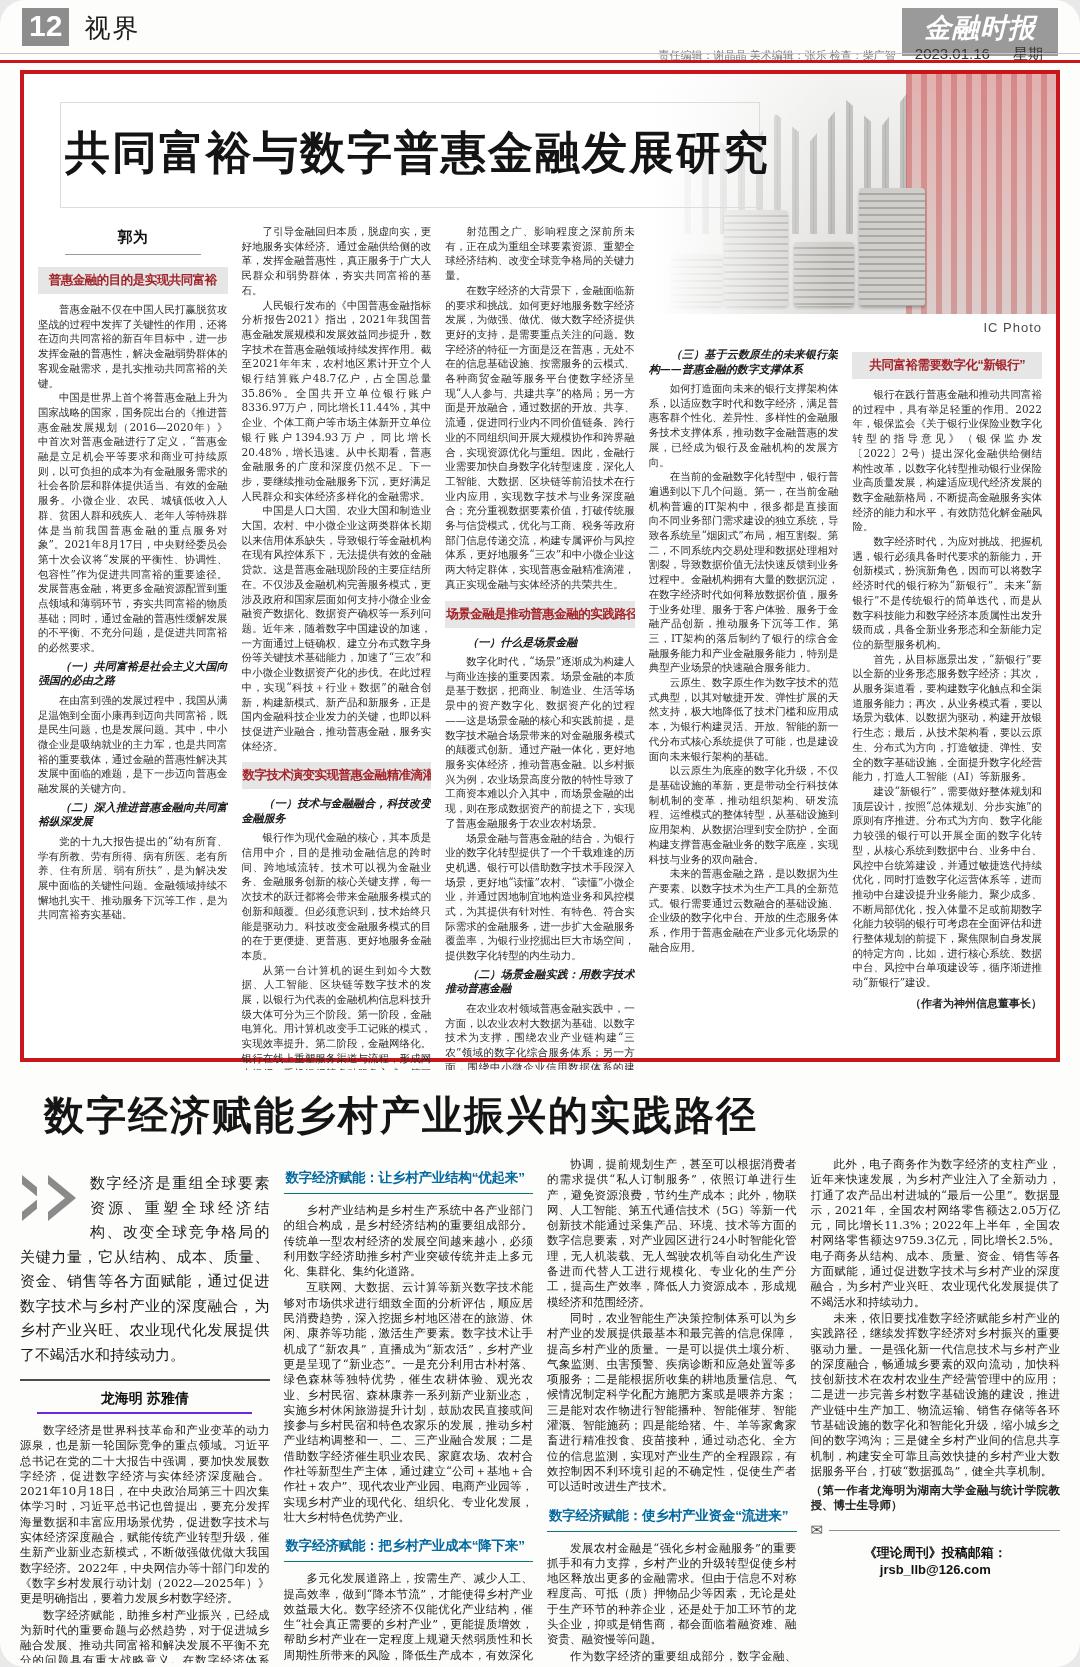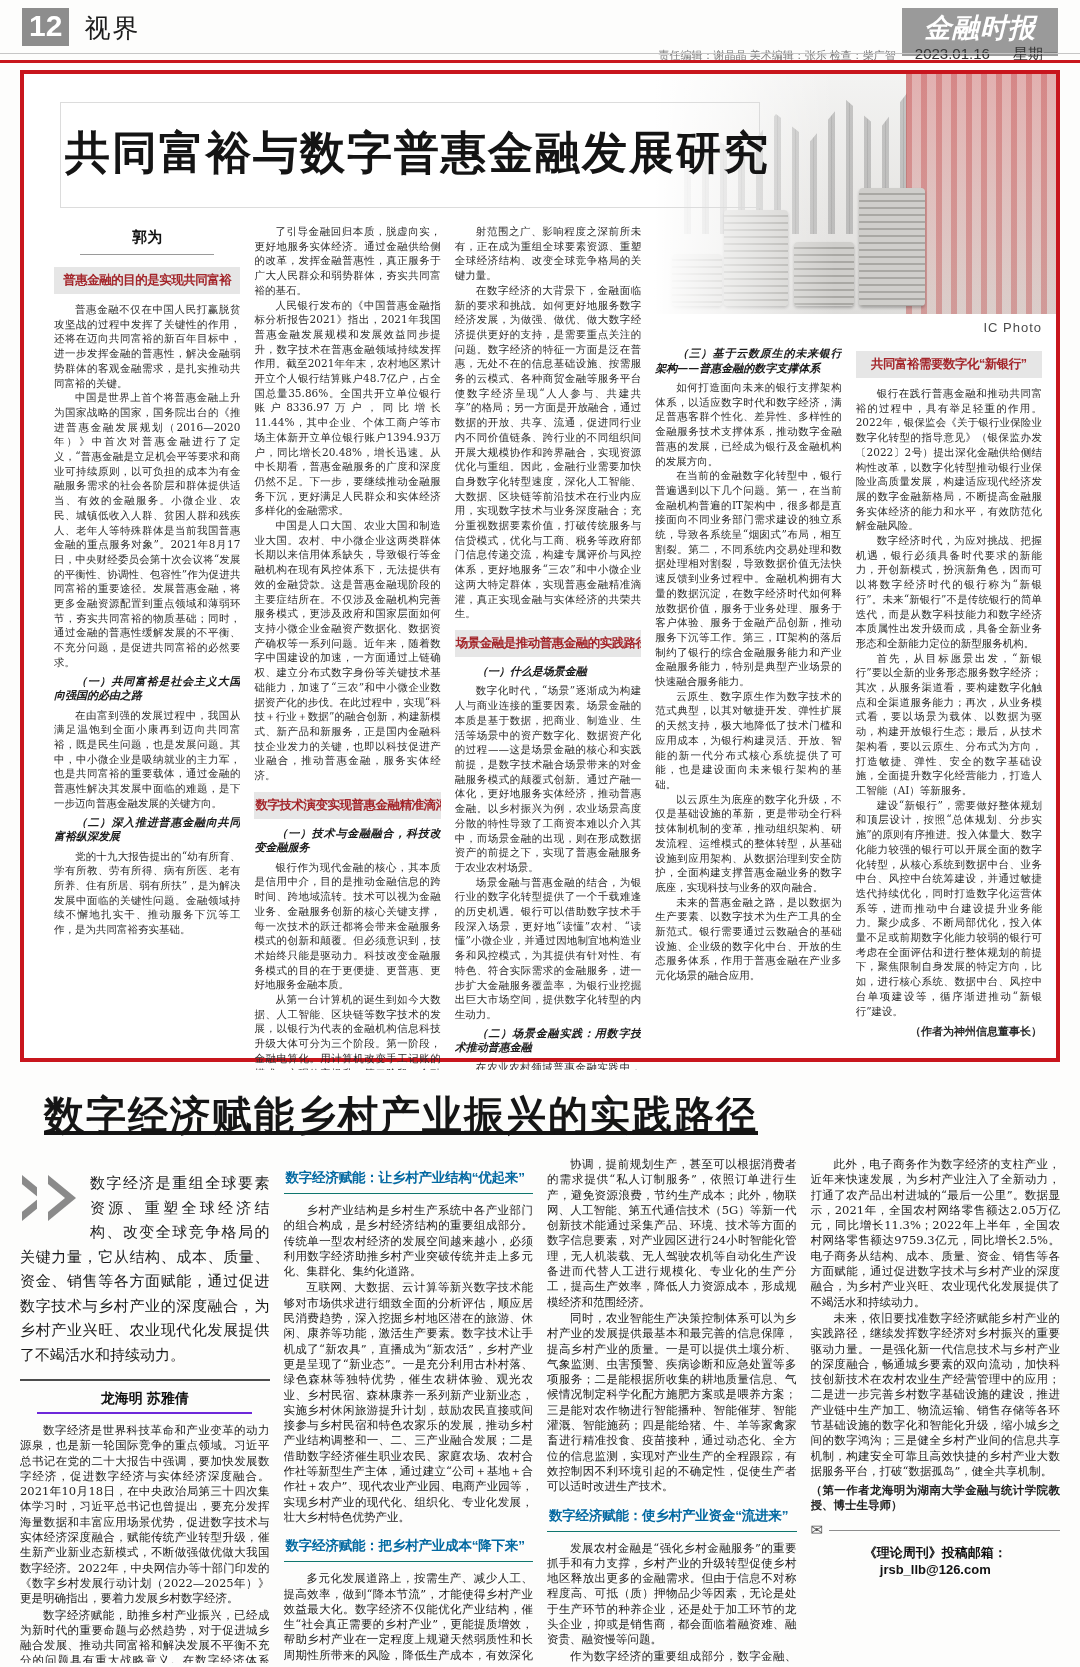--- a/index.html
+++ b/index.html
@@ -2,20 +2,21 @@
 <html style="--accent_red: #c8161d; --heading_red: #a4262b; --heading_bg: #e6e6e6; --page_number_bg: #8d8d8d; --masthead_bg: #9a9a9a;"><head>
 <meta charset="utf-8">
 <style>
   * { box-sizing: border-box; margin: 0; padding: 0; }
   html,body { background:#e9e9e9; }
   #page {
     position: relative; width: 1080px; height: 1667px;
     background: #fdfdfc; overflow: hidden;
     font-family: "DejaVu Serif", "Liberation Serif", serif;
     color: #222;
+    border-radius: 25px;
   }
   
   .hdr { position:absolute; top:8px; left:22px; right:22px; height:50px; }
   .pagenum {
     display:inline-block; background: var(--page_number_bg,#8d8d8d); color:#fff;
     font: 700 30px "Liberation Sans", sans-serif; padding: 1px 7px 3px;
     vertical-align: bottom;
   }
   .section-name {
     font: 400 26px "Liberation Sans", sans-serif; color:#1c1c1c;
@@ -71,21 +72,21 @@
     font: 13px "Liberation Sans", sans-serif; color:#4a4a4a; letter-spacing:1px;
   }
   .headline-wrap {
     position:relative; z-index:1; margin:28px 0 0 36px; width:700px;
     border:1px solid #dcdcdc; padding:20px 4px 24px; text-align:center;
   }
   .headline-wrap h1 {
     font: 700 45px "DejaVu Serif", "Liberation Serif", serif;
     letter-spacing:2px; color:#141414; white-space:nowrap;
   }
-  .cols { position:relative; z-index:1; display:flex; gap:14px; padding:0 14px; margin-top:16px; align-items:flex-start;margin-left:16px; }
+  .cols { position:relative; z-index:1; display:flex; gap:14px; padding:0 14px; margin-top:16px; align-items:center; }
   .a1-col {
     flex:1 1 0; height:846px; overflow:hidden;
     font-size:10.5px; line-height:14.7px; text-align:justify; color:#2d2d2d;
   }
   .a1-col.short { height:726px; margin-top:118px; }
   .para { text-indent:2em; margin:0; }
   .author-box {
     width:72%; margin:4px auto 12px; padding-bottom:7px; text-align:center;
     border-bottom:1px solid #9a9a9a; font:700 15px "DejaVu Serif", serif; color:#111;
   }
@@ -97,21 +98,21 @@
   .sub-head {
     font:700 italic 11px "DejaVu Serif", serif; color:#1d1d1d;
     margin:5px 0 4px; text-indent:2em; line-height:14.5px;
   }
   .byline-end { text-align:right; font:700 11px "DejaVu Serif", serif; margin-top:6px; }
 
   
   .art2 { position:absolute; top:1072px; left:20px; width:1040px; height:592px; }
   .art2 h2 {
     font:700 40px "DejaVu Serif", "Liberation Serif", serif; color:#151515;
-    margin:16px 0 4px 24px; letter-spacing:2px; white-space:nowrap;text-decoration:underline;
+    margin:16px 0 4px 24px; letter-spacing:2px; white-space:nowrap;
   }
   .cols2 { display:flex; gap:14px; margin-top:14px; align-items:flex-start; }
   .a2-col {
     flex:1 1 0; height:506px; overflow:hidden;
     font-size:11.5px; line-height:15.3px; text-align:justify; color:#222;
   }
   .a2-col .para { margin-bottom:1px; }
   .intro-wrap { padding-top:14px; }
   .chevs { float:left; margin:4px 10px 2px 2px; width:58px; height:46px; position:relative; }
   .chev { position:absolute; top:0; width:30px; height:46px; }
@@ -212,21 +213,21 @@
           <p class="para">在当前的金融数字化转型中，银行普遍遇到以下几个问题。第一，在当前金融机构普遍的IT架构中，很多都是直接面向不同业务部门需求建设的独立系统，导致各系统呈“烟囱式”布局，相互割裂。第二，不同系统内交易处理和数据处理相对割裂，导致数据价值无法快速反馈到业务过程中。金融机构拥有大量的数据沉淀，在数字经济时代如何释放数据价值，服务于业务处理、服务于客户体验、服务于金融产品创新，推动服务下沉等工作。第三，IT架构的落后制约了银行的综合金融服务能力和产业金融服务能力，特别是典型产业场景的快速融合服务能力。</p>
           <p class="para">云原生、数字原生作为数字技术的范式典型，以其对敏捷开发、弹性扩展的天然支持，极大地降低了技术门槛和应用成本，为银行构建灵活、开放、智能的新一代分布式核心系统提供了可能，也是建设面向未来银行架构的基础。</p>
           <p class="para">以云原生为底座的数字化升级，不仅是基础设施的革新，更是带动全行科技体制机制的变革，推动组织架构、研发流程、运维模式的整体转型，从基础设施到应用架构、从数据治理到安全防护，全面构建支撑普惠金融业务的数字底座，实现科技与业务的双向融合。</p>
           <p class="para">未来的普惠金融之路，是以数据为生产要素、以数字技术为生产工具的全新范式。银行需要通过云数融合的基础设施、企业级的数字化中台、开放的生态服务体系，作用于普惠金融在产业多元化场景的融合应用。</p>
         </div>
       <div class="a1-col short">
           <div class="sec-head">共同富裕需要数字化“新银行”</div>
           <p class="para">银行在践行普惠金融和推动共同富裕的过程中，具有举足轻重的作用。2022年，银保监会《关于银行业保险业数字化转型的指导意见》（银保监办发〔2022〕2号）提出深化金融供给侧结构性改革，以数字化转型推动银行业保险业高质量发展，构建适应现代经济发展的数字金融新格局，不断提高金融服务实体经济的能力和水平，有效防范化解金融风险。</p>
           <p class="para">数字经济时代，为应对挑战、把握机遇，银行必须具备时代要求的新能力，开创新模式，扮演新角色，因而可以将数字经济时代的银行称为“新银行”。未来“新银行”不是传统银行的简单迭代，而是从数字科技能力和数字经济本质属性出发升级而成，具备全新业务形态和全新能力定位的新型服务机构。</p>
           <p class="para">首先，从目标愿景出发，“新银行”要以全新的业务形态服务数字经济；其次，从服务渠道看，要构建数字化触点和全渠道服务能力；再次，从业务模式看，要以场景为载体、以数据为驱动，构建开放银行生态；最后，从技术架构看，要以云原生、分布式为方向，打造敏捷、弹性、安全的数字基础设施，全面提升数字化经营能力，打造人工智能（AI）等新服务。</p>
-          <p class="para">建设“新银行”，需要做好整体规划和顶层设计，按照“总体规划、分步实施”的原则有序推进。投入体量大、数字化能力较强的银行可以开展全面的数字化转型，从核心系统到数据中台、业务中台、风控中台统筹建设，并通过敏捷迭代持续优化，同时打造数字化运营体系等，进而推动中台建设提升业务能力。聚少成多、不断局部优化，投入体量不足或前期数字化能力较弱的银行可考虑在全面评估和进行整体规划的前提下，聚焦限制自身发展的特定方向，比如，进行核心系统、数据中台、风控中台单项建设等，循序渐进推动“新银行”建设。</p>
+          <p class="para">建设“新银行”，需要做好整体规划和顶层设计，按照“总体规划、分步实施”的原则有序推进。分布式为方向、数字化能力较强的银行可以开展全面的数字化转型，从核心系统到数据中台、业务中台、风控中台统筹建设，并通过敏捷迭代持续优化，同时打造数字化运营体系等，进而推动中台建设提升业务能力。聚少成多、不断局部优化，投入体量不足或前期数字化能力较弱的银行可考虑在全面评估和进行整体规划的前提下，聚焦限制自身发展的特定方向，比如，进行核心系统、数据中台、风控中台单项建设等，循序渐进推动“新银行”建设。</p>
           <p class="byline-end">（作者为神州信息董事长）</p>
         </div>
     </div>
   </div>
 
   <div class="art2">
     <h2>数字经济赋能乡村产业振兴的实践路径</h2>
     <div class="cols2">
       <div class="a2-col">
         <div class="intro-wrap">

